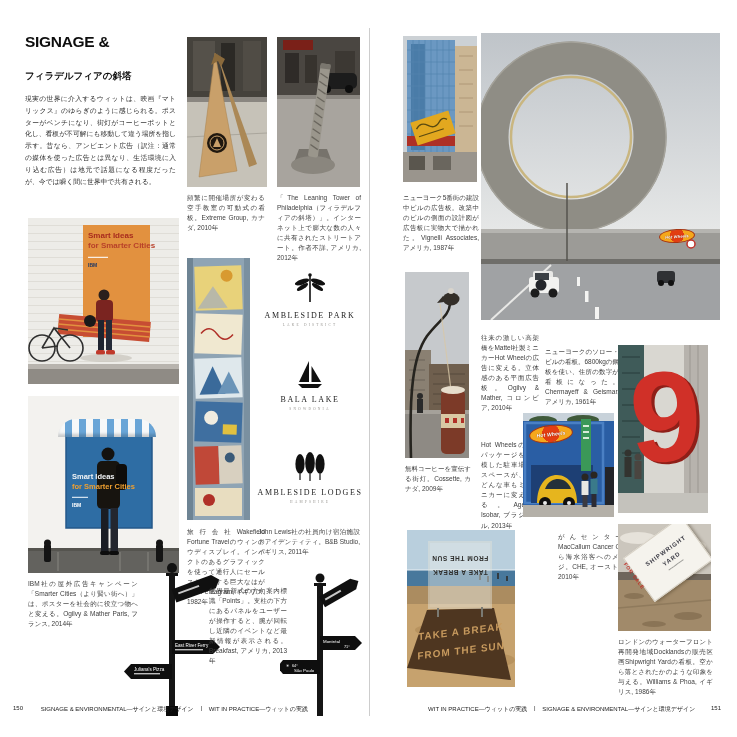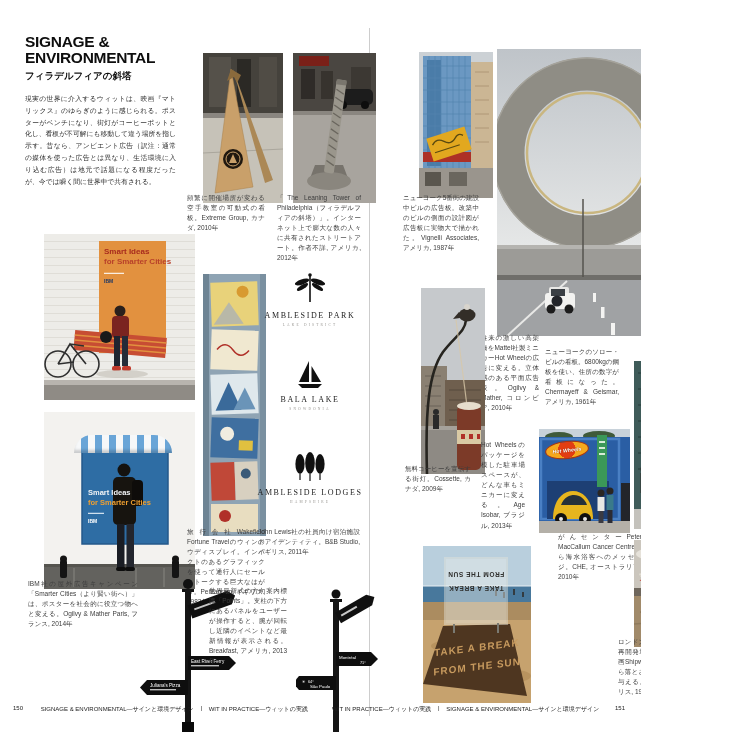--- a/index.html
+++ b/index.html
@@ -1,19 +1,19 @@
 <!DOCTYPE html>
 <html><head>
 <meta charset="utf-8">
 <style>
   *{box-sizing:border-box;margin:0;padding:0}
   html,body{width:737px;height:737px;background:#fff}
   body{font-family:"Liberation Sans","DejaVu Sans",sans-serif;color:#1a1a1a}
-  .spread{position:relative;width:641px;height:737px;background:#fff;overflow:hidden}
-  .ph{position:absolute;margin:16px;overflow:hidden;background:#e8e7e3}
+  .spread{position:relative;width:737px;height:737px;background:#fff;overflow:hidden}
+  .ph{position:absolute;margin:0;overflow:hidden;background:#e8e7e3}
   .ph>svg{position:absolute;left:0;top:0;width:100%;height:100%}
   .cap{position:absolute;font-size:6.5px;line-height:1.55;color:#3c3c3c;text-align:justify}
   .title{position:absolute;font-weight:bold;font-size:15.5px;line-height:1.05;letter-spacing:-0.3px;color:#0d0d0d}
   .title-jp{position:absolute;font-weight:bold;font-size:9.5px;color:#0d0d0d}
   .intro{position:absolute;font-size:6.8px;line-height:1.74;color:#2a2a2a;text-align:justify}
   .gutter{position:absolute;width:1px;background:#cdcdcd}
   .footer{position:absolute;font-size:6px;color:#222;white-space:nowrap}
   .footer span{vertical-align:top}
   .logo{position:absolute;text-align:center}
   .logo .lname{font-family:"Liberation Serif","DejaVu Serif",serif;font-size:8px;letter-spacing:1.6px;color:#1c1c1c;white-space:nowrap}
@@ -28,21 +28,20 @@
 </style>
 </head>
 <body>
 
 <div class="spread">
 
   <div class="gutter" style="left:369px;top:28px;height:688px"></div>
 
   <div class="title" style="left:25px;top:34px;width:170px">
     <span style="display:block">SIGNAGE &amp;</span>
-    <span style="display:block">ENVIRONMENTAL</span>
   </div>
   <div class="title-jp" style="left:25px;top:70px">フィラデルフィアの斜塔</div>
   <div class="intro" style="left:25px;top:93px;width:151px">現実の世界に介入するウィットは、映画『マトリックス』のゆらぎのように感じられる。ポスターがベンチになり、街灯がコーヒーポットと化し、看板が不可解にも移動して違う場所を指し示す。昔なら、アンビエント広告（訳注：通常の媒体を使った広告とは異なり、生活環境に入り込む広告）は地元で話題になる程度だったが、今では瞬く間に世界中で共有される。</div>
 
   <figure class="ph" style="left:187px;top:37px;width:80px;height:150px">
     <svg viewBox="0 0 80 150">
       <rect x="0" y="0" width="80" height="60" fill="#45423c"></rect>
       <rect x="6" y="4" width="22" height="50" fill="#55514a"></rect>
       <rect x="34" y="6" width="14" height="48" fill="#2b2925"></rect>
       <rect x="56" y="4" width="18" height="50" fill="#504c45"></rect>

